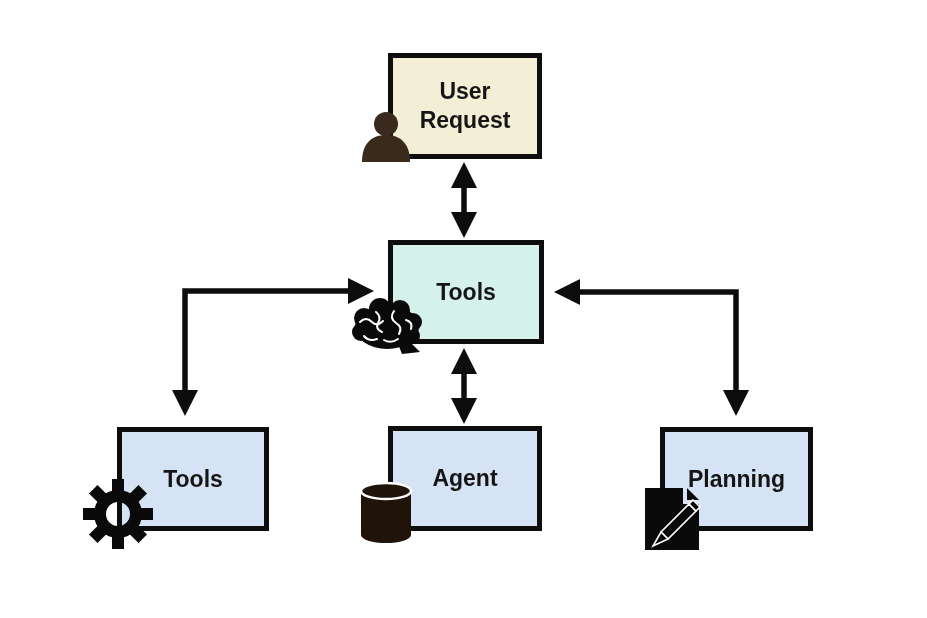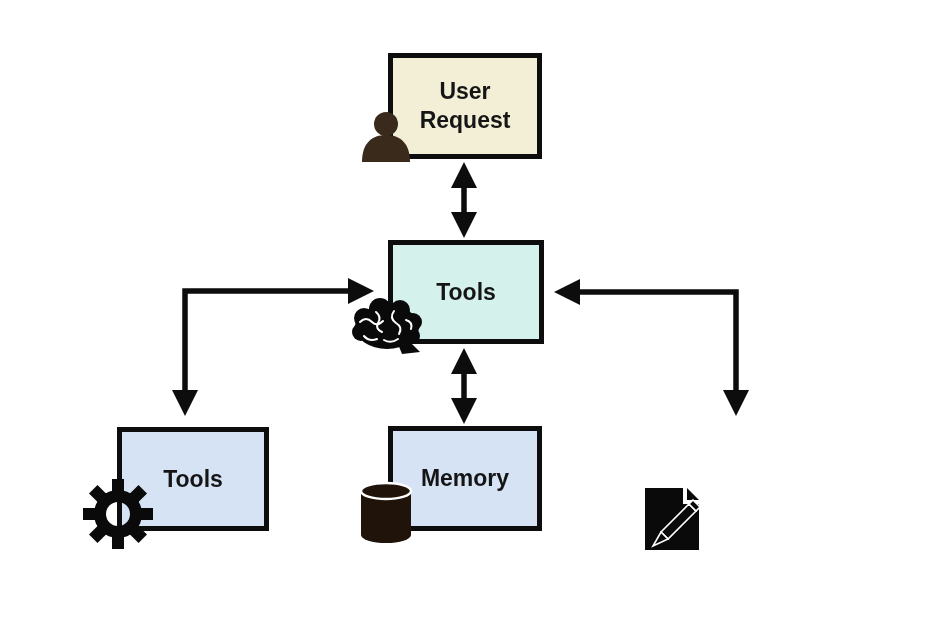--- a/index.html
+++ b/index.html
@@ -49,23 +49,26 @@
 
   <div class="node node-agent" style="background-color: rgb(212, 241, 236);">
     <span class="label">Tools</span>
   </div>
 
   <div class="node node-tools" style="background-color: rgb(214, 227, 245);">
     <span class="label">Tools</span>
   </div>
 
   <div class="node node-memory" style="background-color: rgb(214, 227, 245);">
-    <span class="label">Memory</span>
+    <span class="label">Agent</span>
   </div>
 
+  <div class="node node-planning" style="background-color: rgb(214, 227, 245);">
+    <span class="label">Planning</span>
+  </div>
 
   <svg class="overlay" viewBox="0 0 927 618" style="--arrow: #0d0d0d;">
 
     <g>
       <line class="arrow-line" x1="464" y1="184" x2="464" y2="216"></line>
       <polygon class="arrow-head" points="464,162 451,188 477,188"></polygon>
       <polygon class="arrow-head" points="464,238 451,212 477,212"></polygon>
     </g>
 
     <g>

